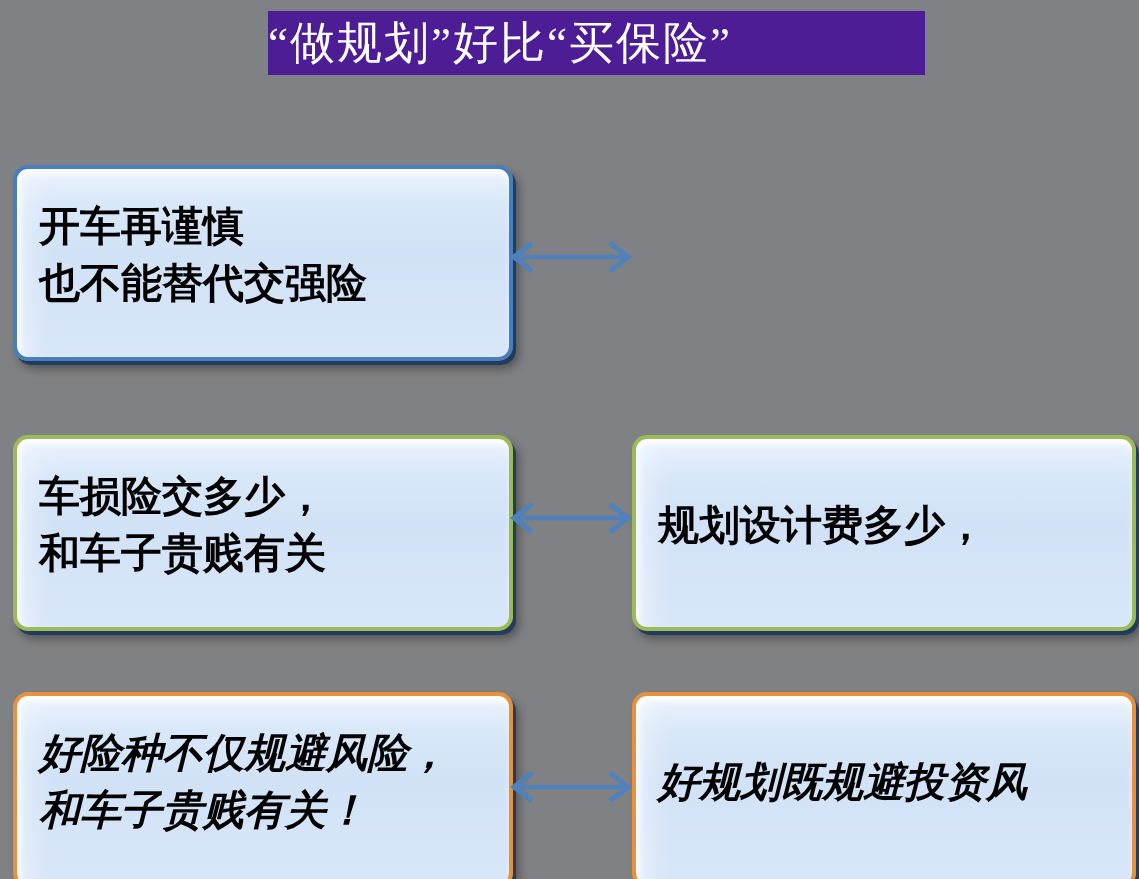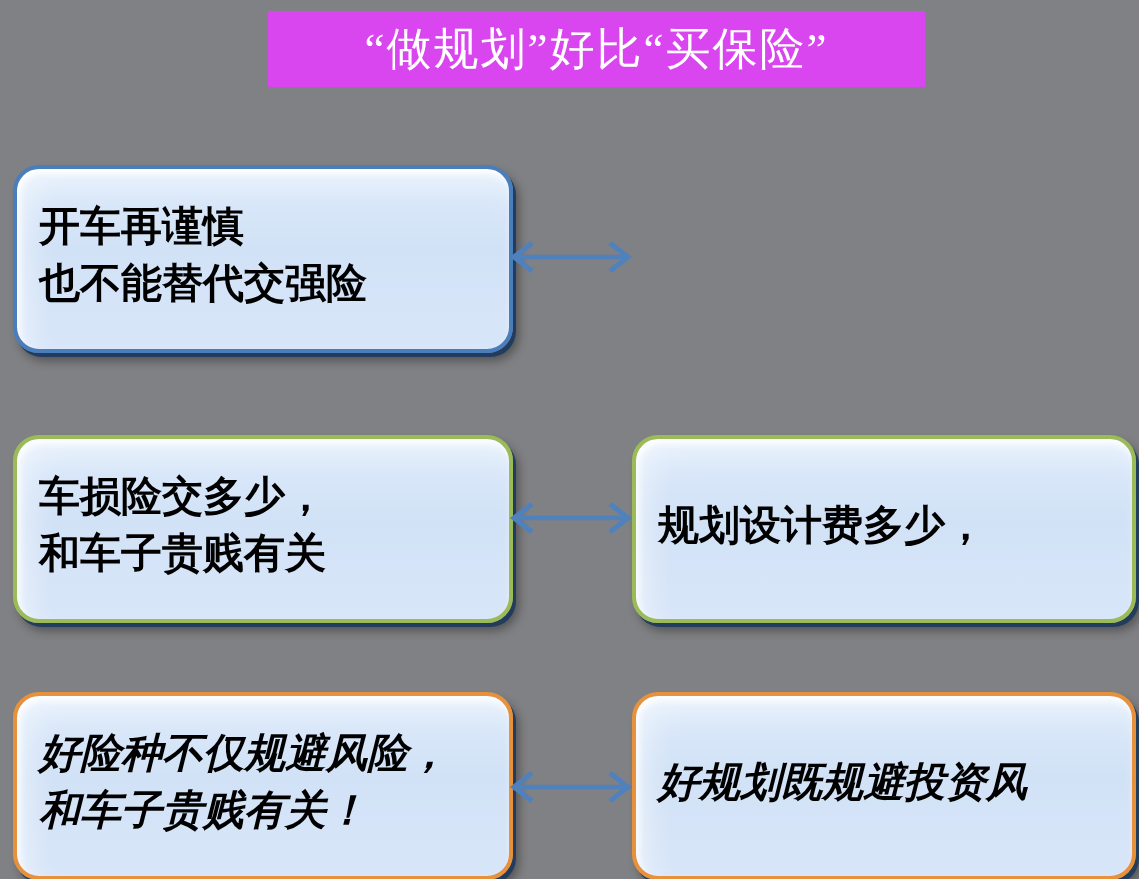--- a/index.html
+++ b/index.html
@@ -12,45 +12,45 @@
     width: 1139px;
     height: 879px;
     background: #808184;
     overflow: hidden;
   }
 
   
   .title-banner {
     position: absolute;
     left: 268px; top: 11px;
-    width: 657px; height: 76px;
-    background: #d946ef;
+    width: 657px; height: 64px;
+    background: #4c1d95;
     display: flex;
     align-items: center;
-    justify-content: center;
+    justify-content: flex-start;
   }
   .title-banner .title-text {
     font-family: "Liberation Serif", "DejaVu Serif", serif;
     font-size: 45px;
     color: #ffffff;
     letter-spacing: 2px;
     white-space: nowrap;
   }
 
   
   .box {
     position: absolute;
     height: 172px;
-    border-radius: 26px;
+    border-radius: 15px;
     border: 4px solid;
     background: linear-gradient(180deg, #dceafb 0%, #d2e2f6 45%, #d8e6f9 100%);
     display: flex;
     flex-direction: column;
     justify-content: center;
-    padding: 0 8px 8px 22px;
+    padding: 0 8px 16px 22px;
     box-sizing: content-box;
     box-shadow:
       3px 4px 0 0 rgba(25, 55, 95, 0.85),
       6px 8px 10px rgba(0, 0, 0, 0.35),
       inset 3px 5px 7px rgba(255, 255, 255, 0.95),
       inset 14px 18px 26px rgba(255, 255, 255, 0.45);
   }
   .box .line {
     font-size: 41px;
     font-weight: 700;

